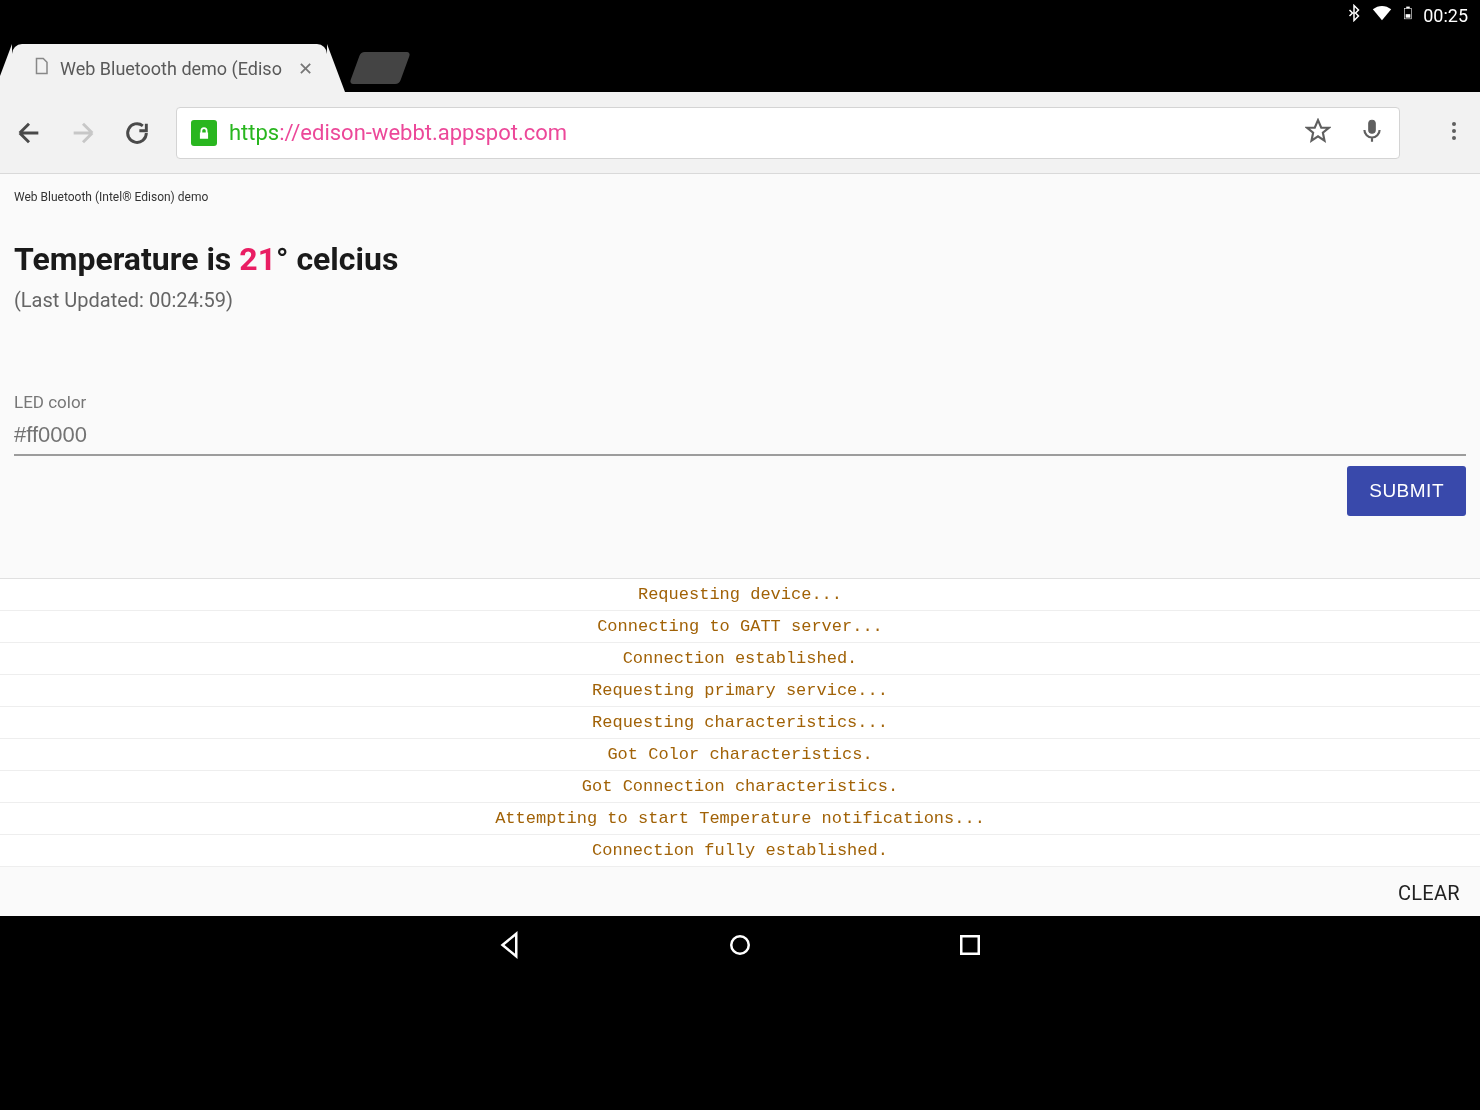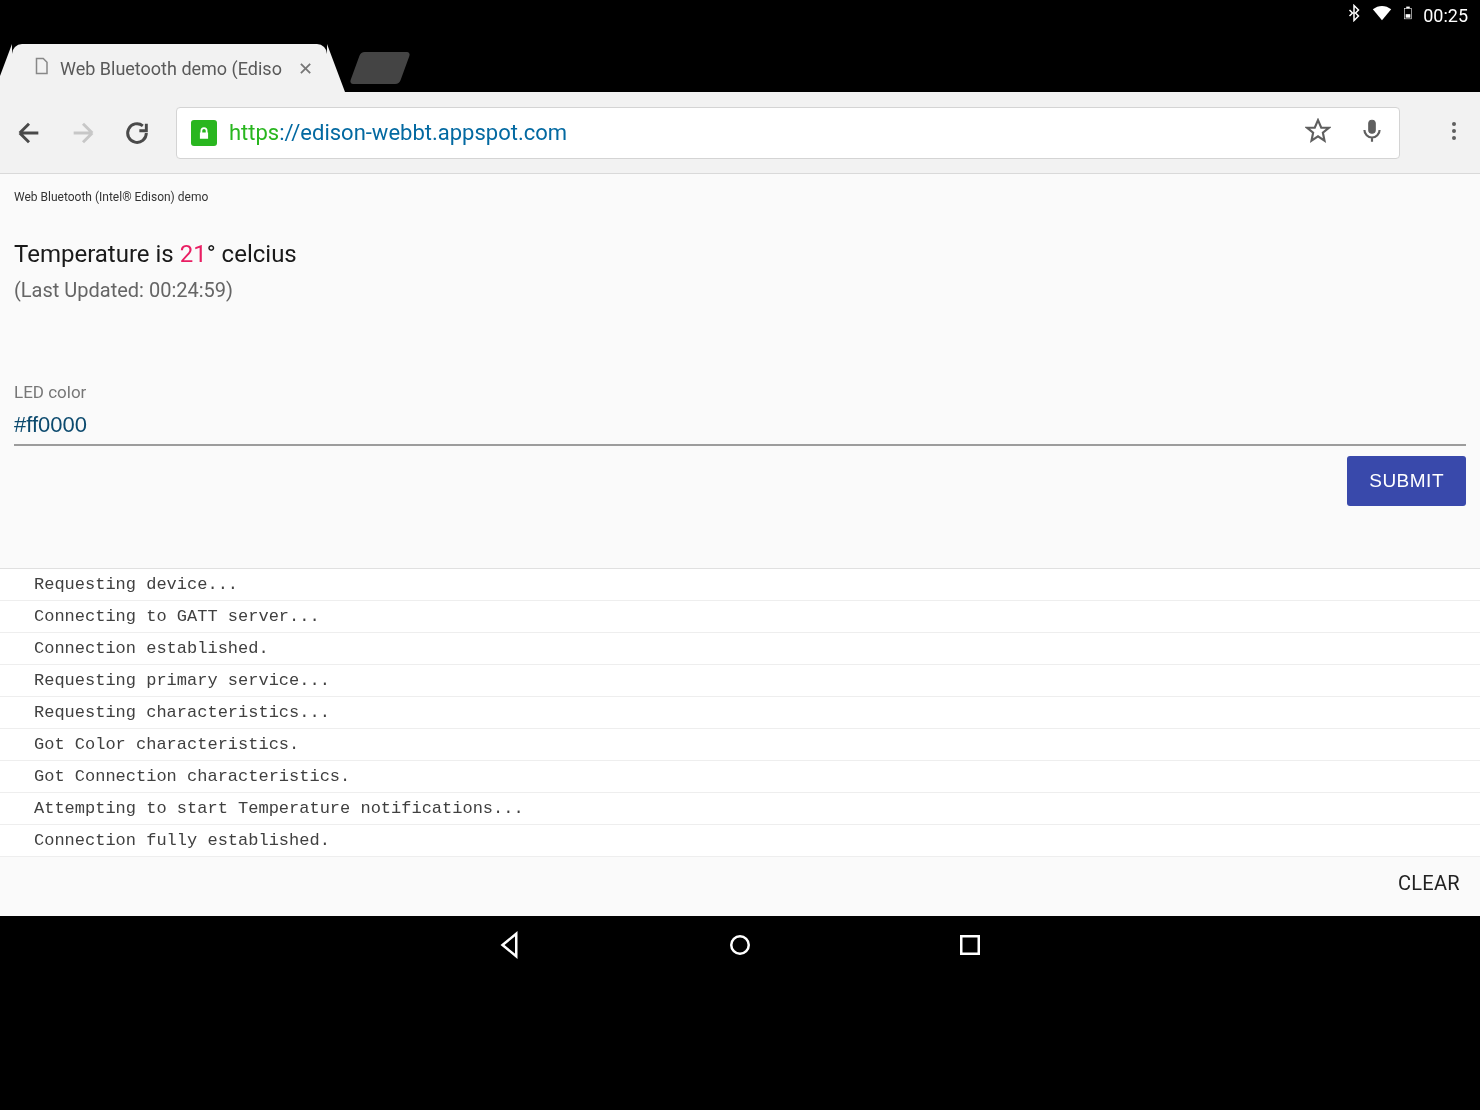--- a/index.html
+++ b/index.html
@@ -103,49 +103,49 @@
 }
 .lock {
   width: 26px; height: 26px;
   background: #29b61f;
   border-radius: 3px;
   display: flex; align-items:center; justify-content:center;
 }
 .lock svg { fill: #fff; width: 14px; height: 16px;}
 .url { font-size: 22px; color: #333; flex:1; white-space: nowrap; overflow:hidden;}
 .url .scheme { color: #29b61f; }
-.url .rest { color: #0369a1; }
+.url .rest { color: #ec4899; }
 .omni-icons { display:flex; gap: 28px; align-items:center;}
 .omni-icons svg { width:26px; height:26px; stroke:#5f5f5f; fill:none;}
 .menu-btn { margin-left: 18px; cursor:pointer;}
 .menu-btn svg { width: 24px; height:24px; fill:#5f5f5f;}
 .page {
   background: #fafafa;
   height: 742px;
   overflow: hidden;
   position: relative;
   display:flex;
   flex-direction:column;
 }
 .page-top {
   padding: 16px 14px 0 14px;
 }
 .demo-title { font-size: 12px; color: #333; margin-bottom: 36px;}
-.temp-line { font-size: 24px; font-weight: 400; color: #1a1a1a; }
+.temp-line { font-size: 32px; font-weight: 700; color: #1a1a1a; }
 .temp-line .temp-val { color: #e91e63; }
 .updated { font-size: 20px; color: #656565; margin-top: 10px;}
 .form-area { padding: 80px 14px 0 14px;}
 .led-label { font-size: 17px; color: #777; margin-bottom: 6px;}
 .led-input {
   width: 100%;
   border: none;
   border-bottom: 2px solid #9c9c9c;
   background: transparent;
   font-size: 22px;
-  color: #0c4a6e;
+  color: #737373;
   padding: 4px 0 6px 0;
   outline: none;
 }
 .submit-row { display:flex; justify-content:flex-end; margin-top: 10px;}
 .submit-btn {
   background: #3949ab;
   color: #fff;
   font-size: 19px;
   font-weight: 500;
   border: none;
@@ -155,23 +155,24 @@
   cursor: pointer;
 }
 .log-area {
   margin-top: 62px;
   background: #fff;
   border-top: 1px solid #e0e0e0;
 }
 .log-line {
   font-family: "Courier New", monospace;
   font-size: 17px;
-  color: #404040;
+  color: #a16207;
   padding: 6px 34px;
   border-bottom: 1px solid #eee;
+  text-align: center;
 }
 .clear-row {
   background:#fafafa;
   display:flex;
   justify-content:flex-end;
   padding: 14px 20px;
   color:#222;
   font-size: 20px;
 }
 .clear-btn { cursor:pointer; font-weight:400; letter-spacing:0.3px;}

